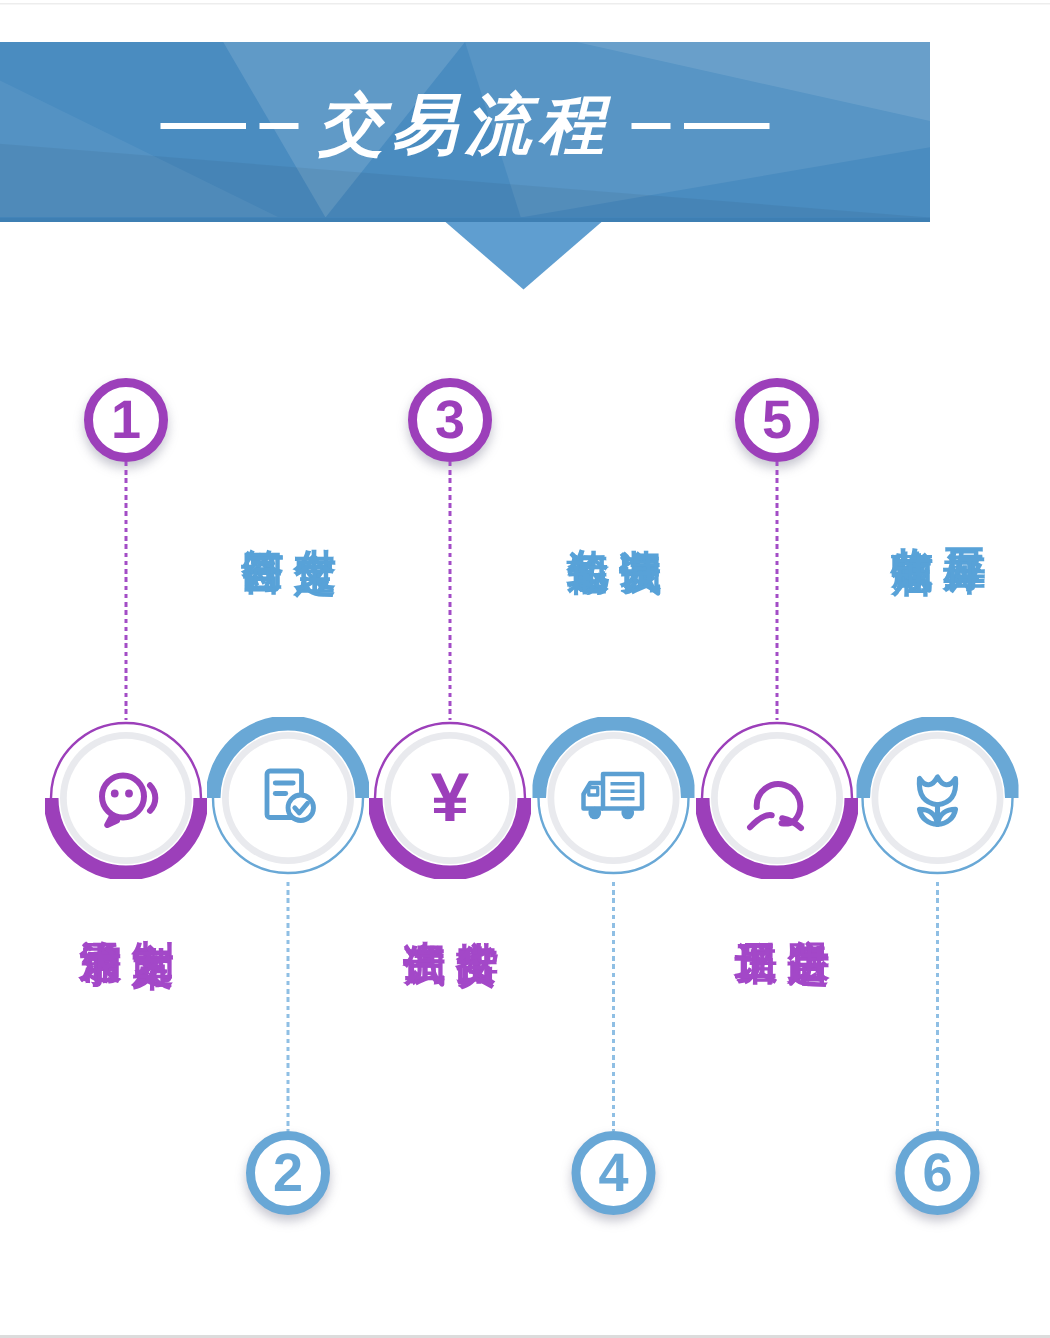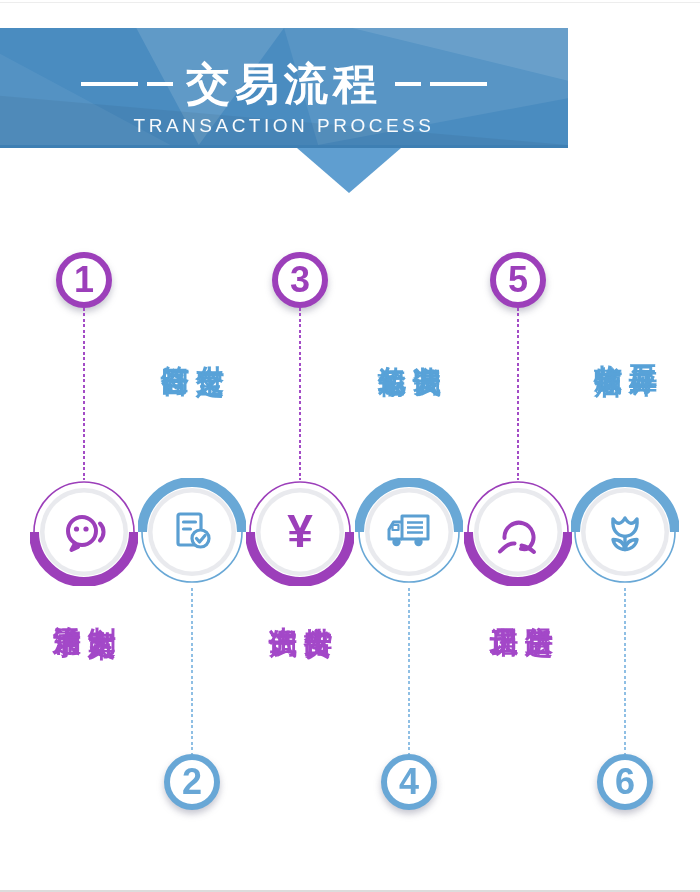--- a/index.html
+++ b/index.html
@@ -2,22 +2,22 @@
 <html><head>
 <meta charset="utf-8">
 <style>
   html,body{margin:0;padding:0;background:#fff;}
   .stage{position:relative;width:700px;height:892px;background:#fff;overflow:hidden;
          font-family:"Liberation Sans","DejaVu Sans",sans-serif;}
   .top-line{position:absolute;top:2px;left:0;width:100%;height:1px;background:#ededed;}
   .bottom-line{position:absolute;bottom:0;left:0;width:100%;height:2px;background:#dcdcdc;}
 
   
-  .banner{position:absolute;top:28px;left:0;width:568px;height:117px;background:#4a8cc0;
-          border-bottom:3px solid #3e7fb3;overflow:hidden;}
+  .banner{position:absolute;top:28px;left:0;width:620px;height:117px;background:#4a8cc0;
+          border-bottom:3px solid #3e7fb3;overflow:hidden;font-style:italic;}
   .facet{position:absolute;top:0;left:0;width:100%;height:100%;}
   .f1{background:rgba(255,255,255,.12);clip-path:polygon(24% 0,50% 0,35% 100%);}
   .f2{background:rgba(255,255,255,.08);clip-path:polygon(50% 0,100% 0,100% 60%,56% 100%);}
   .f3{background:rgba(255,255,255,.06);clip-path:polygon(0 22%,30% 100%,0 100%);}
   .f4{background:rgba(0,0,0,.05);clip-path:polygon(0 58%,100% 100%,0 100%);}
   .f5{background:rgba(255,255,255,.10);clip-path:polygon(62% 0,100% 0,100% 45%);}
   .banner-inner{position:relative;z-index:2;display:flex;flex-direction:column;
                 align-items:center;padding-top:32px;}
   .title-row{display:flex;align-items:center;gap:13px;}
   .seg-group{display:flex;align-items:center;gap:9px;}
@@ -66,21 +66,20 @@
         <span class="seg-group">
             <span class="seg-long"></span>
             <span class="seg-short"></span>
           </span>
         <span class="banner-title">交易流程</span>
         <span class="seg-group">
             <span class="seg-short"></span>
             <span class="seg-long"></span>
           </span>
       </div>
-      <div class="banner-sub">TRANSACTION PROCESS</div>
     </div>
   </div>
   <div class="pointer"></div>
 
   <div>
     <div class="step-num purple" style="left:56px;top:252px;">1</div>
     <div class="dash purple" style="left:83px;top:308px;height:172px;"></div>
     <div class="icon-wrap" style="left:30px;top:478px;">
       <svg width="108" height="108" viewBox="0 0 108 108">
         <circle cx="54" cy="54" r="50" fill="#fff" stroke="#9c3fba" stroke-width="1.6"></circle>

